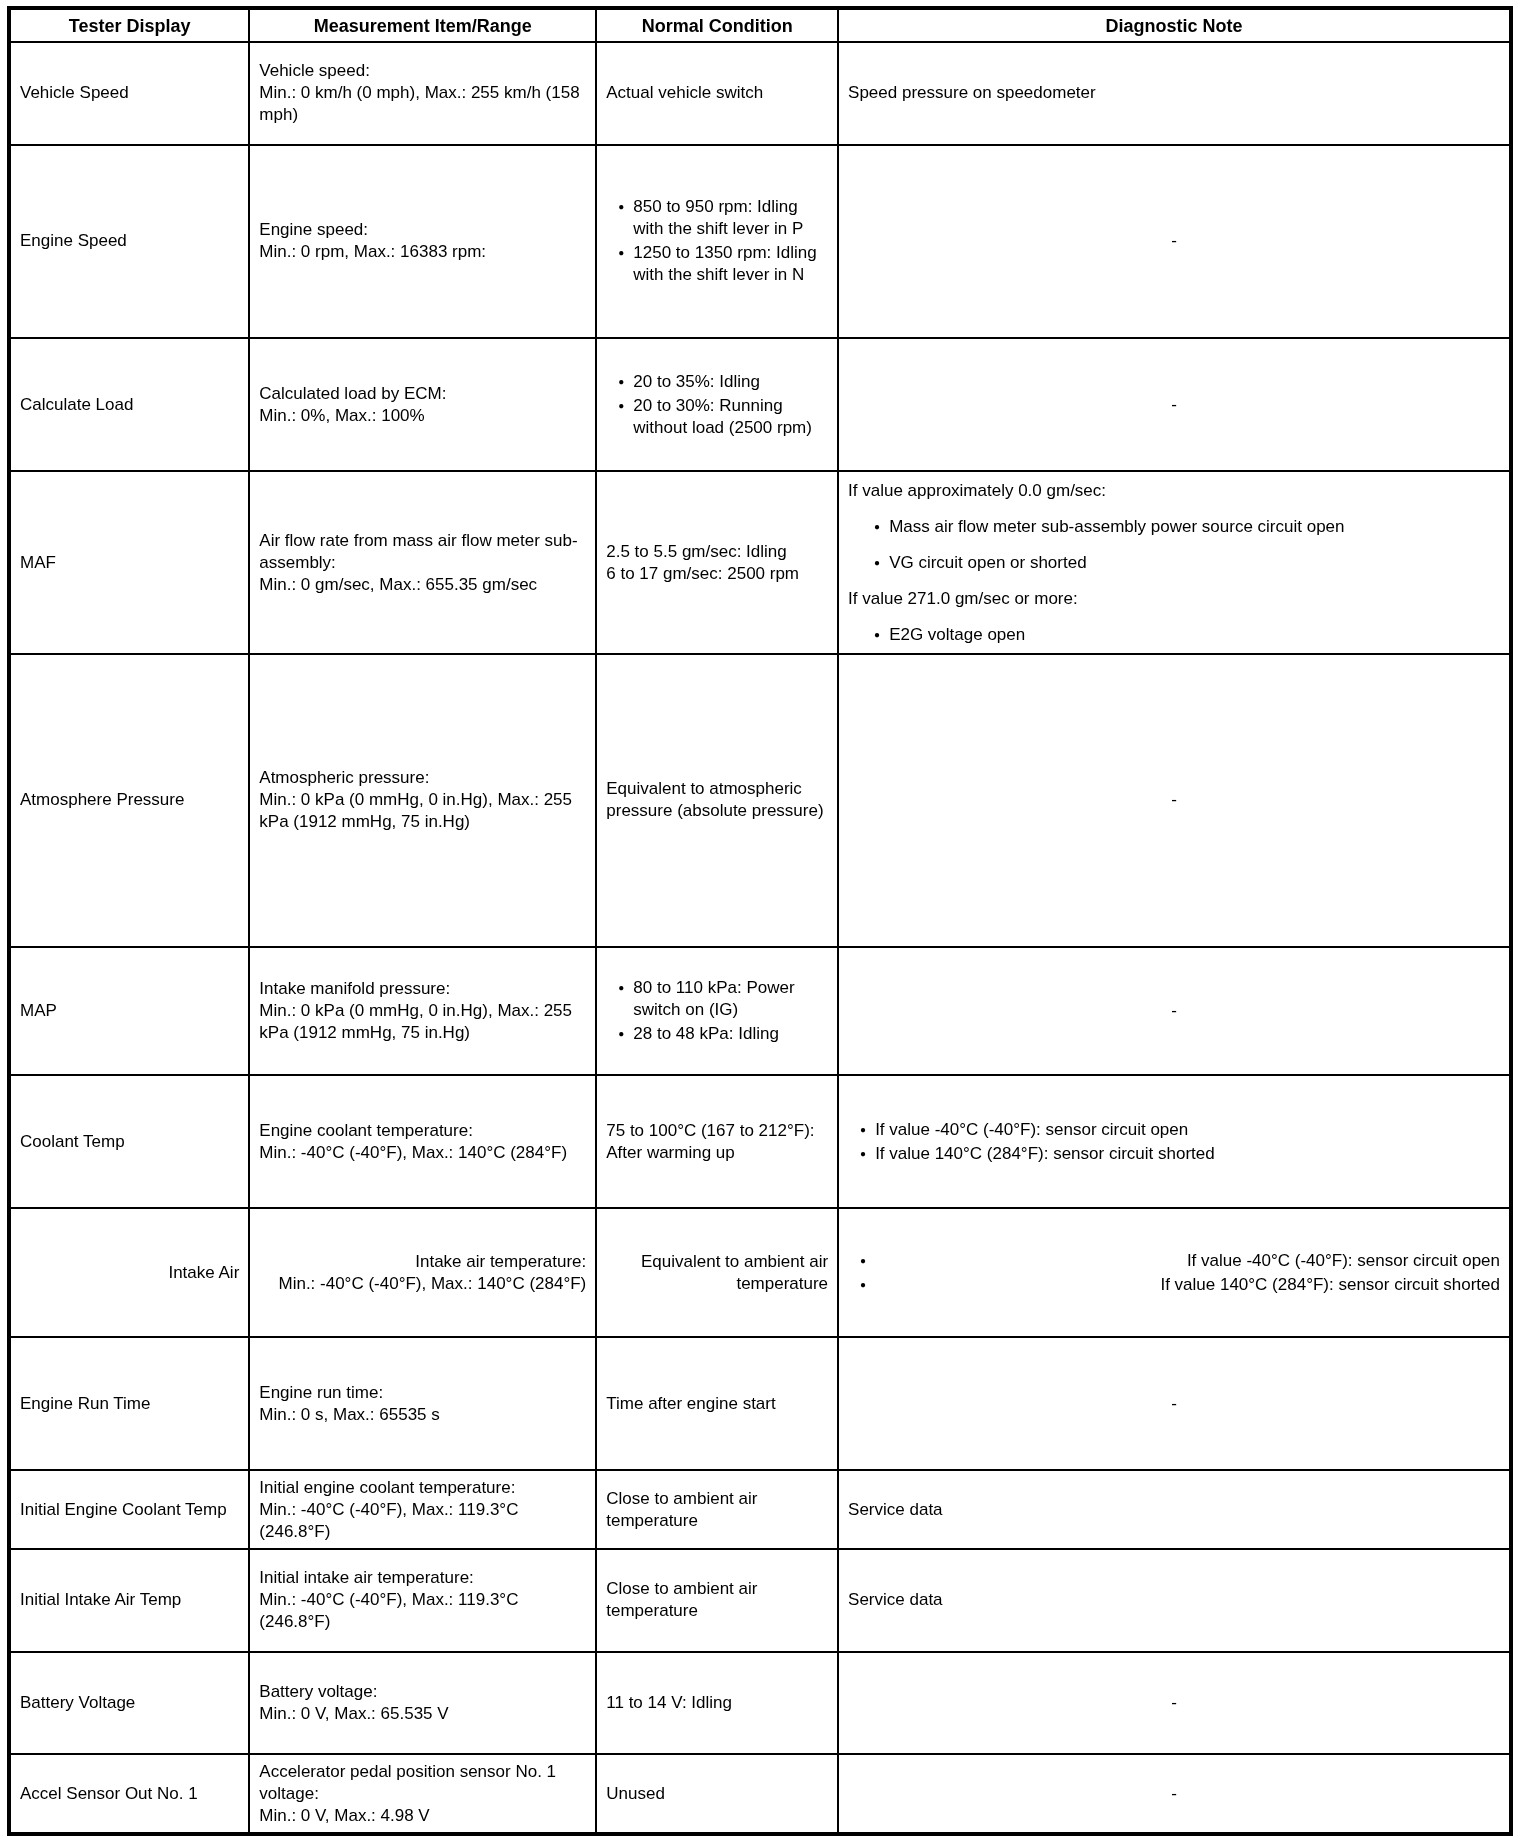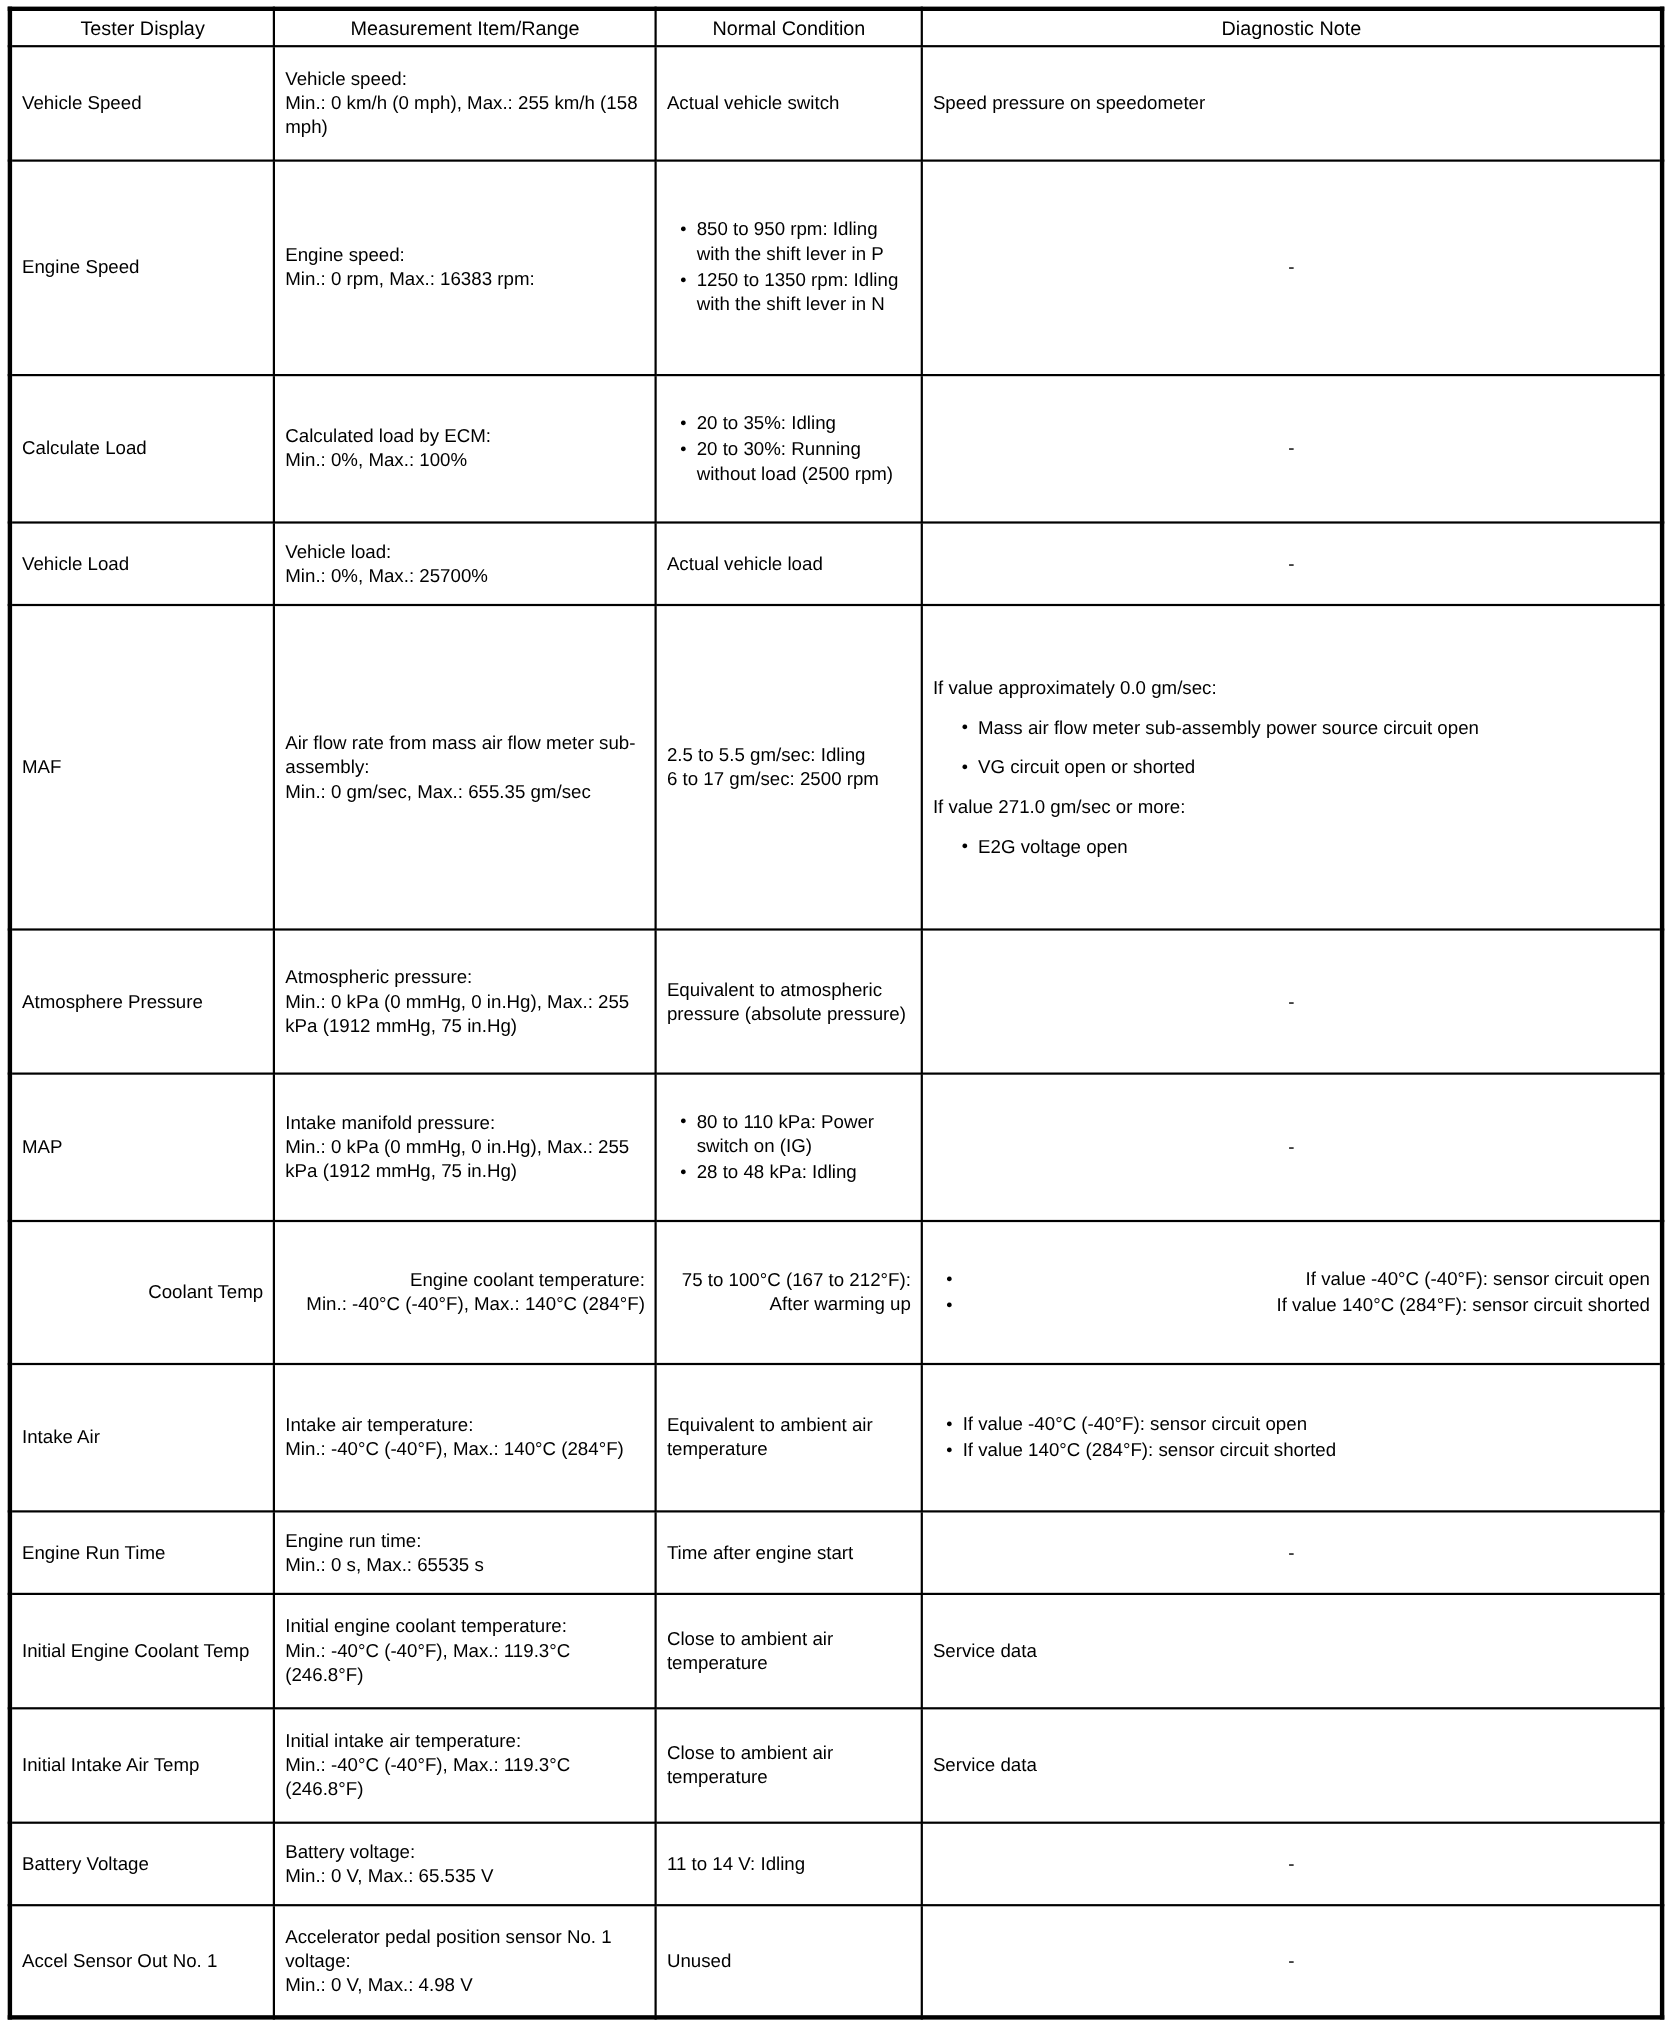--- a/index.html
+++ b/index.html
@@ -24,21 +24,21 @@
   }
   th, td {
     border: 2px solid #000;
     padding: 5px 9px;
     vertical-align: middle;
     font-size: 17px;
     line-height: 22px;
     word-wrap: break-word;
   }
   thead th {
-    font-weight: normal;
+    font-weight: bold;
     text-align: center;
     font-size: 18px;
     height: 34px;
     padding: 3px 6px;
   }
   td.center { text-align: center; }
   .para { white-space: pre-line; }
   .bullet {
     display: flex;
     gap: 9px;
@@ -156,35 +156,20 @@
               <span class="dot">●</span>
               <span class="btext">20 to 30%: Running without load (2500 rpm)</span>
             </div>
           </td>
           <td class="center">
             <div class="para">-</div>
           </td>
         </tr>
         <tr>
           <td>
-            <div class="para">Vehicle Load</div>
-          </td>
-          <td>
-            <div class="para">Vehicle load:
-Min.: 0%, Max.: 25700%</div>
-          </td>
-          <td>
-            <div class="para">Actual vehicle load</div>
-          </td>
-          <td class="center">
-            <div class="para">-</div>
-          </td>
-        </tr>
-        <tr>
-          <td>
             <div class="para">MAF</div>
           </td>
           <td>
             <div class="para">Air flow rate from mass air flow meter sub-assembly:
 Min.: 0 gm/sec, Max.: 655.35 gm/sec</div>
           </td>
           <td>
             <div class="para">2.5 to 5.5 gm/sec: Idling
 6 to 17 gm/sec: 2500 rpm</div>
           </td>

